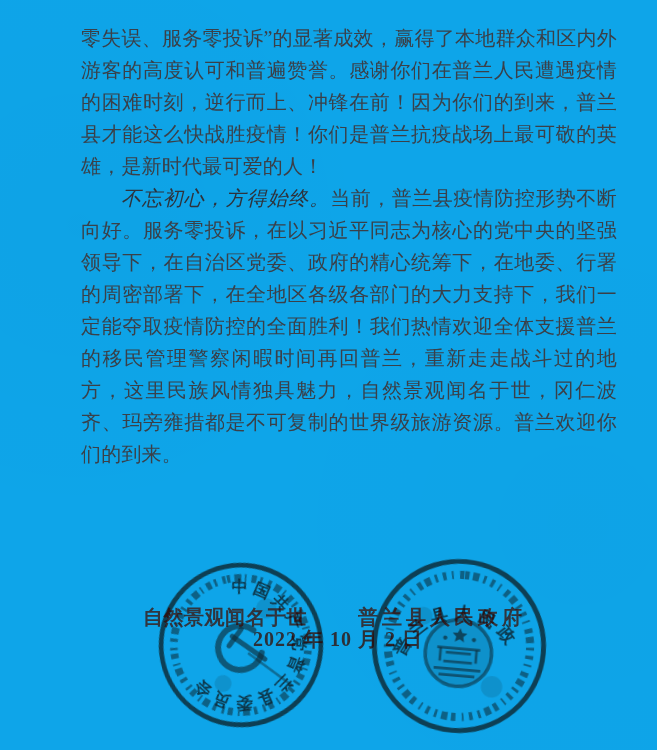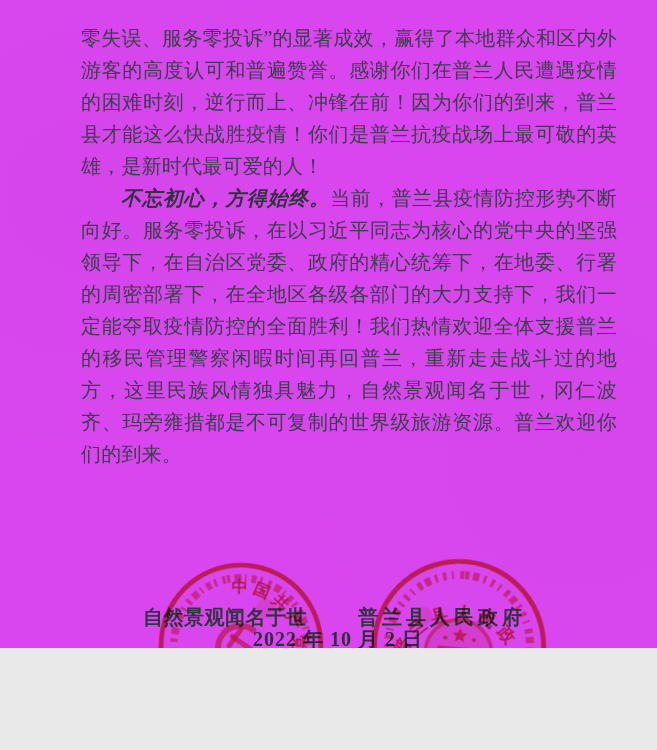--- a/index.html
+++ b/index.html
@@ -1,20 +1,20 @@
 <!DOCTYPE html>
 <html><head>
 <meta charset="utf-8">
 <style>
   html,body{margin:0;padding:0;background:#e9e9e9;}
   .page{
     position:relative;
-    width:657px;height:648px;
+    width:657px;height:750px;
     margin:0 auto;
-    background:#d946ef;
+    background:#0ea5e9;
     overflow:hidden;
     font-family:"Liberation Serif","DejaVu Serif",serif;
   }
   
   .page::before{
     content:"";position:absolute;inset:0;
     background:
       radial-gradient(circle at 12% 30%, rgba(0,0,0,0.015), transparent 40%),
       radial-gradient(circle at 88% 70%, rgba(0,0,0,0.012), transparent 45%);
     pointer-events:none;
@@ -22,21 +22,21 @@
   .body-text{
     position:absolute;left:81px;top:22px;width:536px;
     font-size:20px;line-height:32px;
     color:#3a4049;
     text-align:justify;
     letter-spacing:0.2px;
   }
   .para{margin:0;}
   .para.indent{text-indent:2em;}
   .lead-phrase{
-    font-weight:700;font-style:italic;
+    font-weight:400;font-style:italic;
     color:#2e333c;
     letter-spacing:0.6px;
   }
   .sign-name{
     position:absolute;top:604px;
     font-size:20px;font-weight:600;color:#31353e;
     white-space:nowrap;z-index:1;
   }
   .sign-party{left:143px;letter-spacing:0.5px;}
   .sign-gov{left:358px;letter-spacing:4px;}

